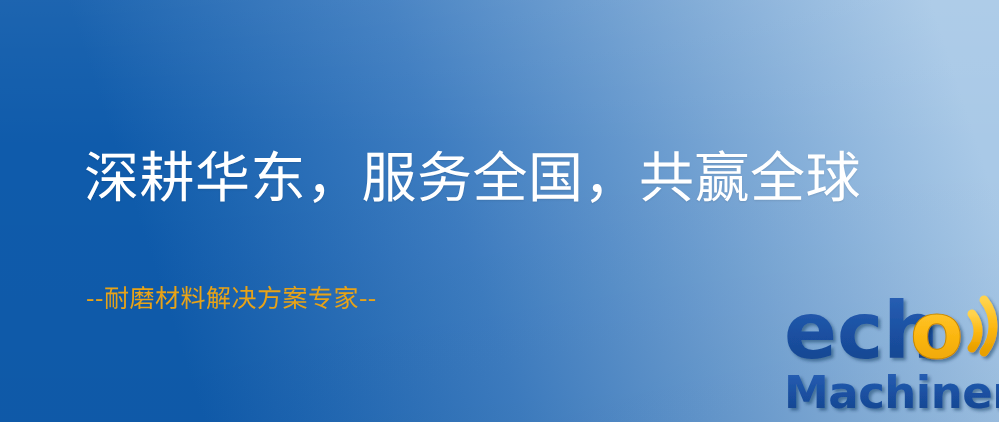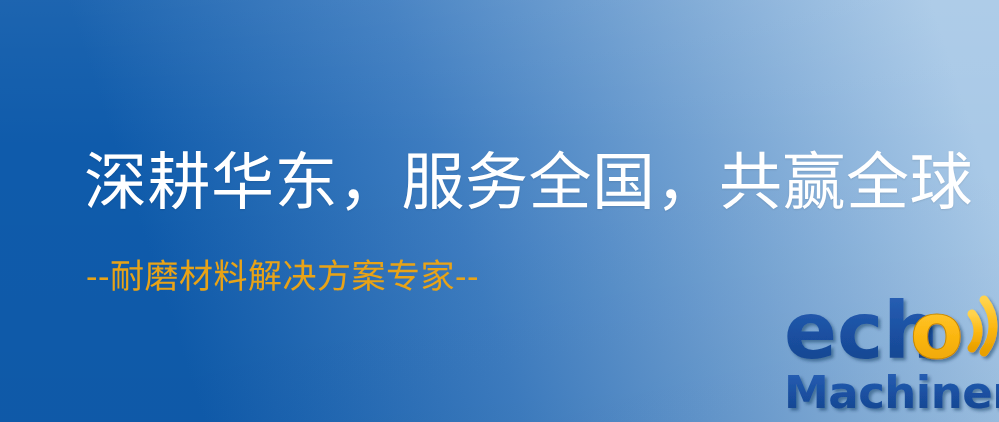--- a/index.html
+++ b/index.html
@@ -38,38 +38,38 @@
       rgba(0,0,0,0.02) 100%);
   }
 
   
   .headline {
     position: absolute;
     left: 84px;
     top: 148px;
     margin: 0;
     font-family: "DejaVu Serif", "Liberation Serif", serif;
-    font-size: 63px;
+    font-size: 55px;
     line-height: 1.12;
     font-weight: 400;
     color: #ffffff;
     letter-spacing: 0.5px;
     white-space: nowrap;
     text-shadow: 0 1px 2px rgba(0,0,0,0.10);
     z-index: 3;
   }
 
   
   .subtitle {
     position: absolute;
     left: 86px;
-    top: 256px;
+    top: 284px;
     margin: 0;
     font-family: "DejaVu Serif", "Liberation Serif", serif;
-    font-size: 34px;
+    font-size: 25px;
     line-height: 1.2;
     font-weight: 400;
     color: #e8a317;
     letter-spacing: 0.5px;
     white-space: nowrap;
     z-index: 3;
   }
 
   
   .logo {

